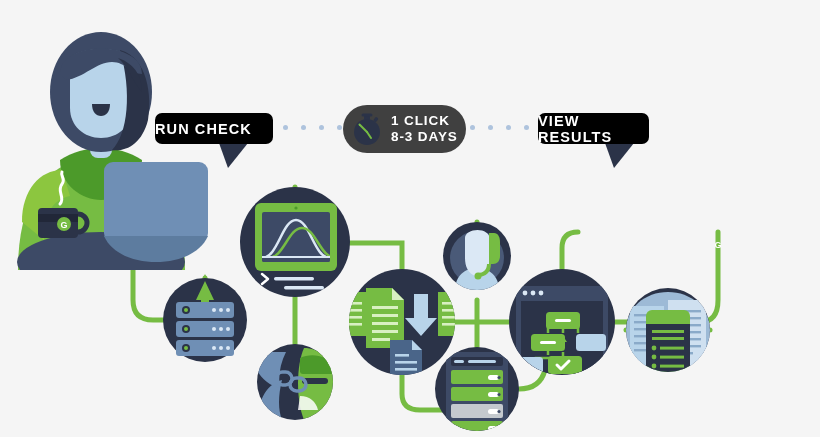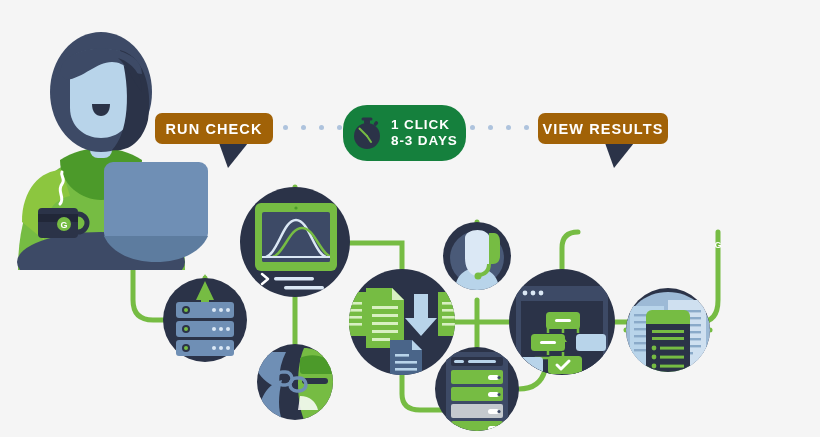--- a/index.html
+++ b/index.html
@@ -21,41 +21,40 @@
   }
   #art {
     position: absolute;
     left: 0;
     top: 0;
     width: 820px;
     height: 437px;
   }
   .bubble {
     position: absolute;
-    background: #a16207;
+    background: #000000;
     border-radius: 7px;
     color: #ffffff;
     font-weight: bold;
     font-size: 14.5px;
     letter-spacing: 1.1px;
     display: flex;
     align-items: center;
-    justify-content: center;
     box-sizing: border-box;
   }
   #bubble-left {
     left: 155px;
     top: 113px;
     width: 118px;
     height: 31px;
   }
   #bubble-right {
     left: 538px;
     top: 113px;
-    width: 130px;
+    width: 111px;
     height: 31px;
   }
   .dots {
     position: absolute;
     top: 125px;
     display: flex;
     align-items: center;
     gap: 13px;
   }
   #dots-left { left: 283px; }
@@ -64,22 +63,22 @@
     width: 5px;
     height: 5px;
     border-radius: 50%;
     background: #aec3dd;
   }
   #badge {
     position: absolute;
     left: 343px;
     top: 105px;
     width: 123px;
-    height: 56px;
-    background: #15803d;
+    height: 48px;
+    background: #404040;
     border-radius: 24px;
     display: flex;
     align-items: center;
     box-sizing: border-box;
     padding-left: 7px;
   }
   #badge-text {
     color: #ffffff;
     font-weight: bold;
     font-size: 13.5px;

